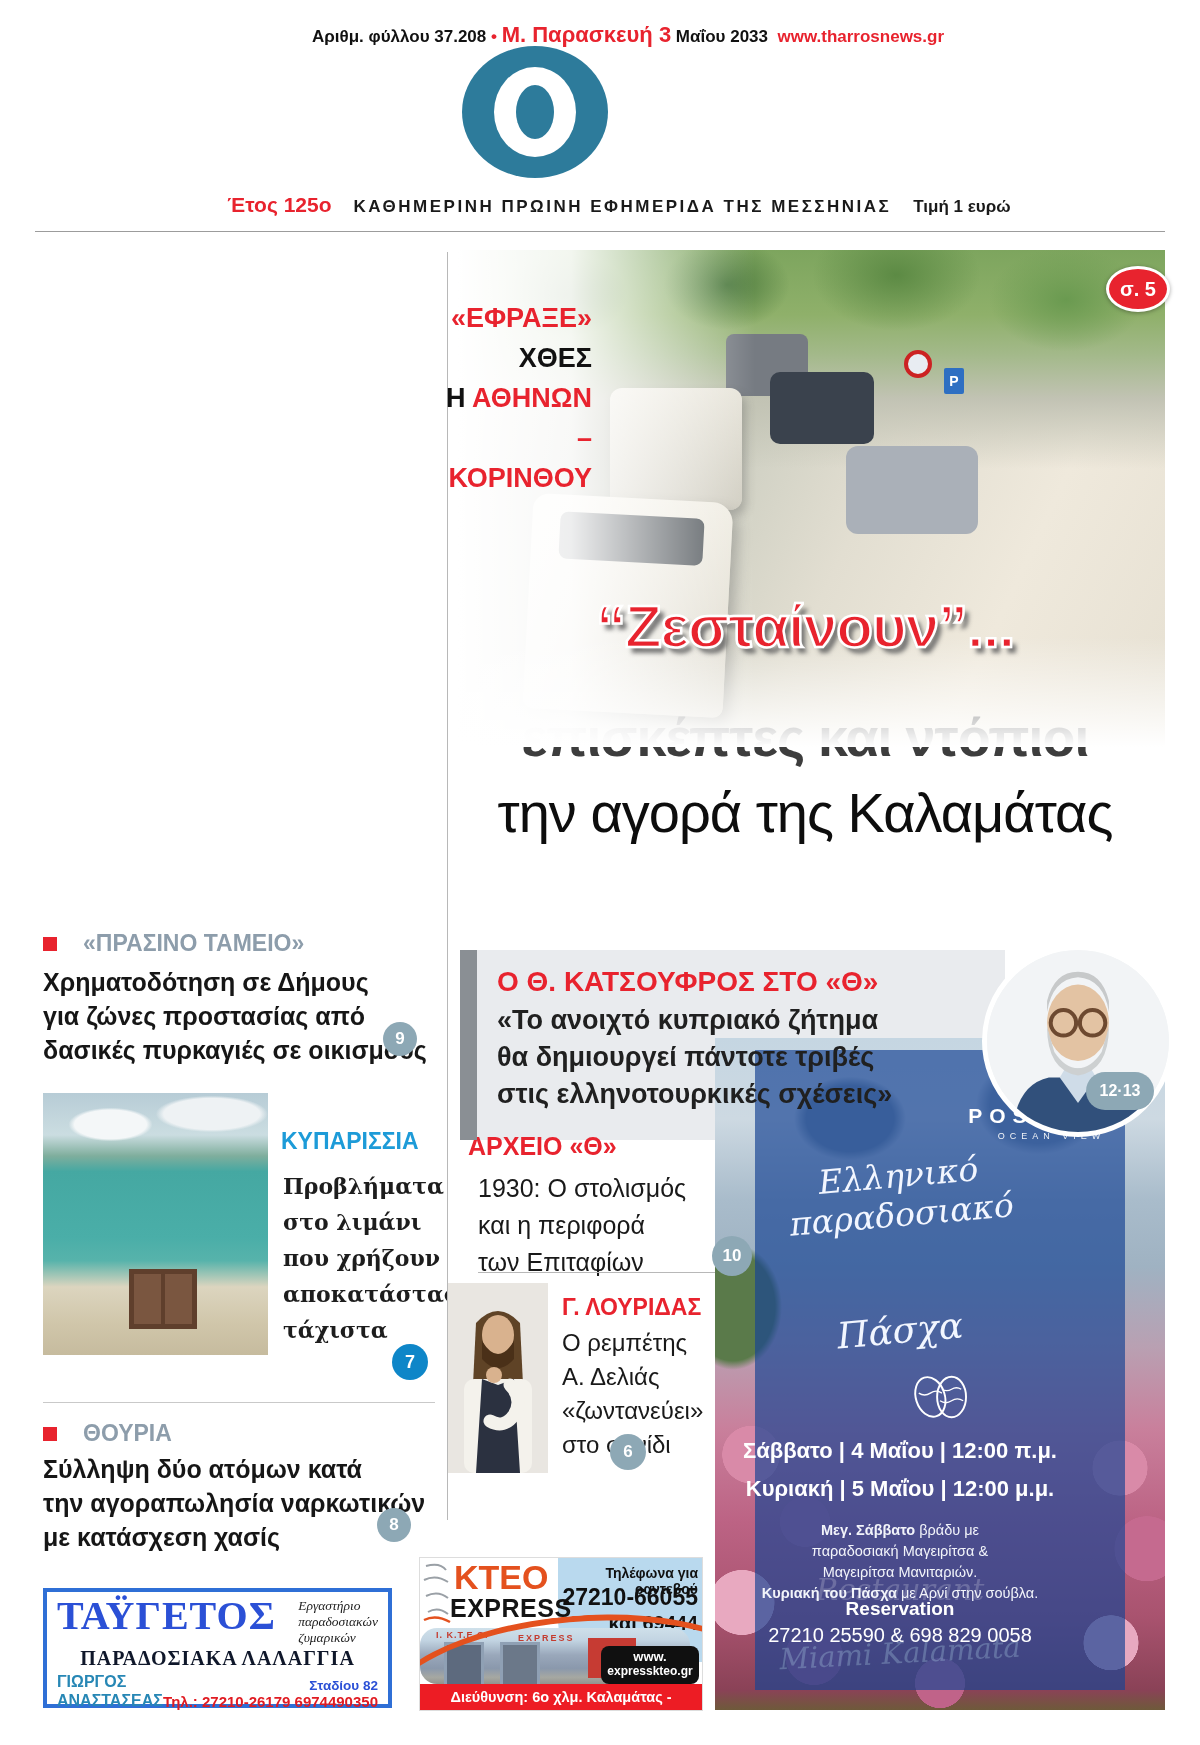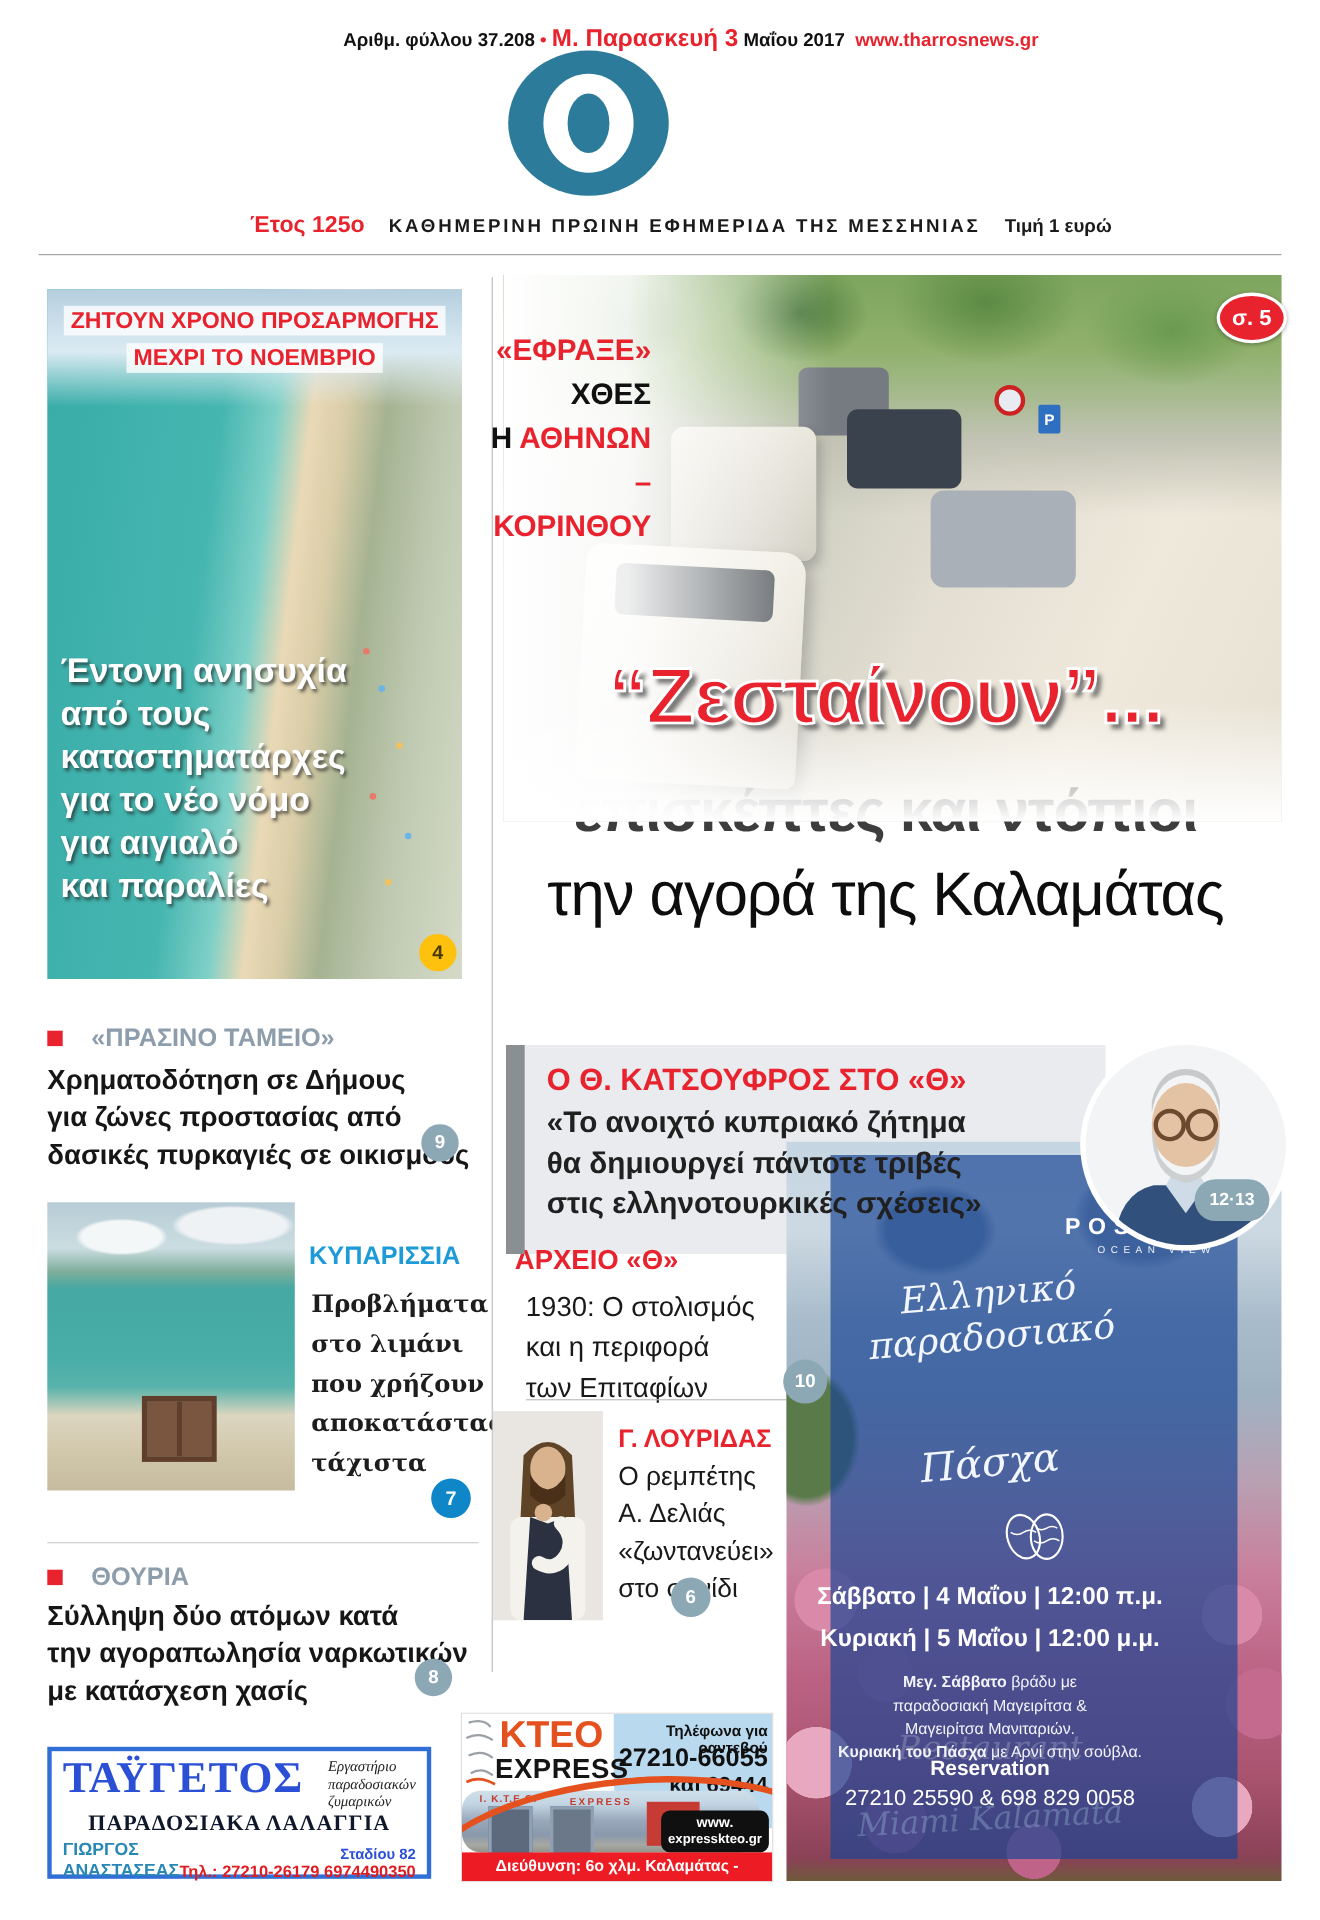--- a/index.html
+++ b/index.html
@@ -110,21 +110,21 @@
   .sign-nostop{position:absolute;left:446px;top:100px;width:20px;height:20px;border-radius:50%;
       background:#e8ecf2;border:4px solid #c22;z-index:1;}
 
   .road-overlay{position:absolute;left:440px;top:298px;width:152px;text-align:right;font-size:27px;
       font-weight:800;line-height:40px;z-index:5;}
   .road-overlay .r{color:#e8232e;}
   .road-overlay .k{color:#111;}
 
   .badge-s5{left:1106px;top:266px;width:58px;height:40px;font-size:20px;border-radius:50%;}
 
-  .h1{position:absolute;left:440px;top:592px;width:730px;text-align:center;font-size:72px;font-weight:800;
+  .h1{position:absolute;left:440px;top:592px;width:730px;text-align:center;font-size:60px;font-weight:800;
       color:#e8232e;letter-spacing:-1px;z-index:5;-webkit-text-stroke:2.5px #ffffff;
       text-shadow:0 0 2px #fff,5px 6px 4px rgba(100,100,100,.85);white-space:nowrap;}
   .h2{position:absolute;left:440px;top:706px;width:730px;text-align:center;font-size:54px;font-weight:800;
       color:#3d3d3d;letter-spacing:-1px;white-space:nowrap;}
   .h3{position:absolute;left:440px;top:780px;width:730px;text-align:center;font-size:56px;font-weight:400;
       color:#0d0d0d;letter-spacing:-1px;white-space:nowrap;}
 
   .kats-box{position:absolute;left:460px;top:950px;width:545px;height:190px;background:#e9ebee;}
   .kats-bar{position:absolute;left:460px;top:950px;width:17px;height:190px;background:#8a8f94;z-index:2;}
   .kats-label{position:absolute;left:497px;top:966px;font-size:28px;font-weight:800;color:#e8232e;z-index:2;}
@@ -212,53 +212,39 @@
 </style>
 </head>
 <body>
 
 <div class="page">
 
   <div class="issue-line">
     <span>Αριθμ. φύλλου 37.208</span>
     <span class="red">•</span>
     <span class="date-red">Μ. Παρασκευή 3</span>
-    <span>Μαΐου 2017</span>&nbsp;
+    <span>Μαΐου 2033</span>&nbsp;
     <span class="site">www.tharrosnews.gr</span>
   </div>
 
   <div class="logo">
     <div class="theta-icon">
       <div class="theta-ring">
           <div class="theta-core"></div>
         </div>
     </div>
   </div>
 
   <div class="tagline-row">
     <span class="year">Έτος 125ο</span>
     <span class="tagline">ΚΑΘΗΜΕΡΙΝΗ ΠΡΩΙΝΗ ΕΦΗΜΕΡΙΔΑ ΤΗΣ ΜΕΣΣΗΝΙΑΣ</span>
     <span class="price">Τιμή 1 ευρώ</span>
   </div>
   <div class="rule-top"></div>
 
-  <div class="beach-photo">
-    <div class="beach-headline">
-      <span>ΖΗΤΟΥΝ ΧΡΟΝΟ ΠΡΟΣΑΡΜΟΓΗΣ</span><br>
-      <span>ΜΕΧΡΙ ΤΟ ΝΟΕΜΒΡΙΟ</span>
-    </div>
-    <div class="beach-dots"></div>
-    <div class="beach-caption">Έντονη ανησυχία
-από τους
-καταστηματάρχες
-για το νέο νόμο
-για αιγιαλό
-και παραλίες</div>
-    <div class="badge b-yellow" style="right:5px;bottom:7px;width:34px;height:34px;font-size:18px;">4</div>
-  </div>
 
   <div class="sec-head" style="left:43px;top:930px;">
     <span class="red-square"></span>
     <span>«ΠΡΑΣΙΝΟ ΤΑΜΕΙΟ»</span>
   </div>
   <div class="news-text" style="left:43px;top:965px;">Χρηματοδότηση σε Δήμους
 για ζώνες προστασίας από
 δασικές πυρκαγιές σε οικισμούς</div>
   <div class="badge b-slate" style="left:383px;top:1022px;width:34px;height:34px;font-size:17px;">9</div>
 

